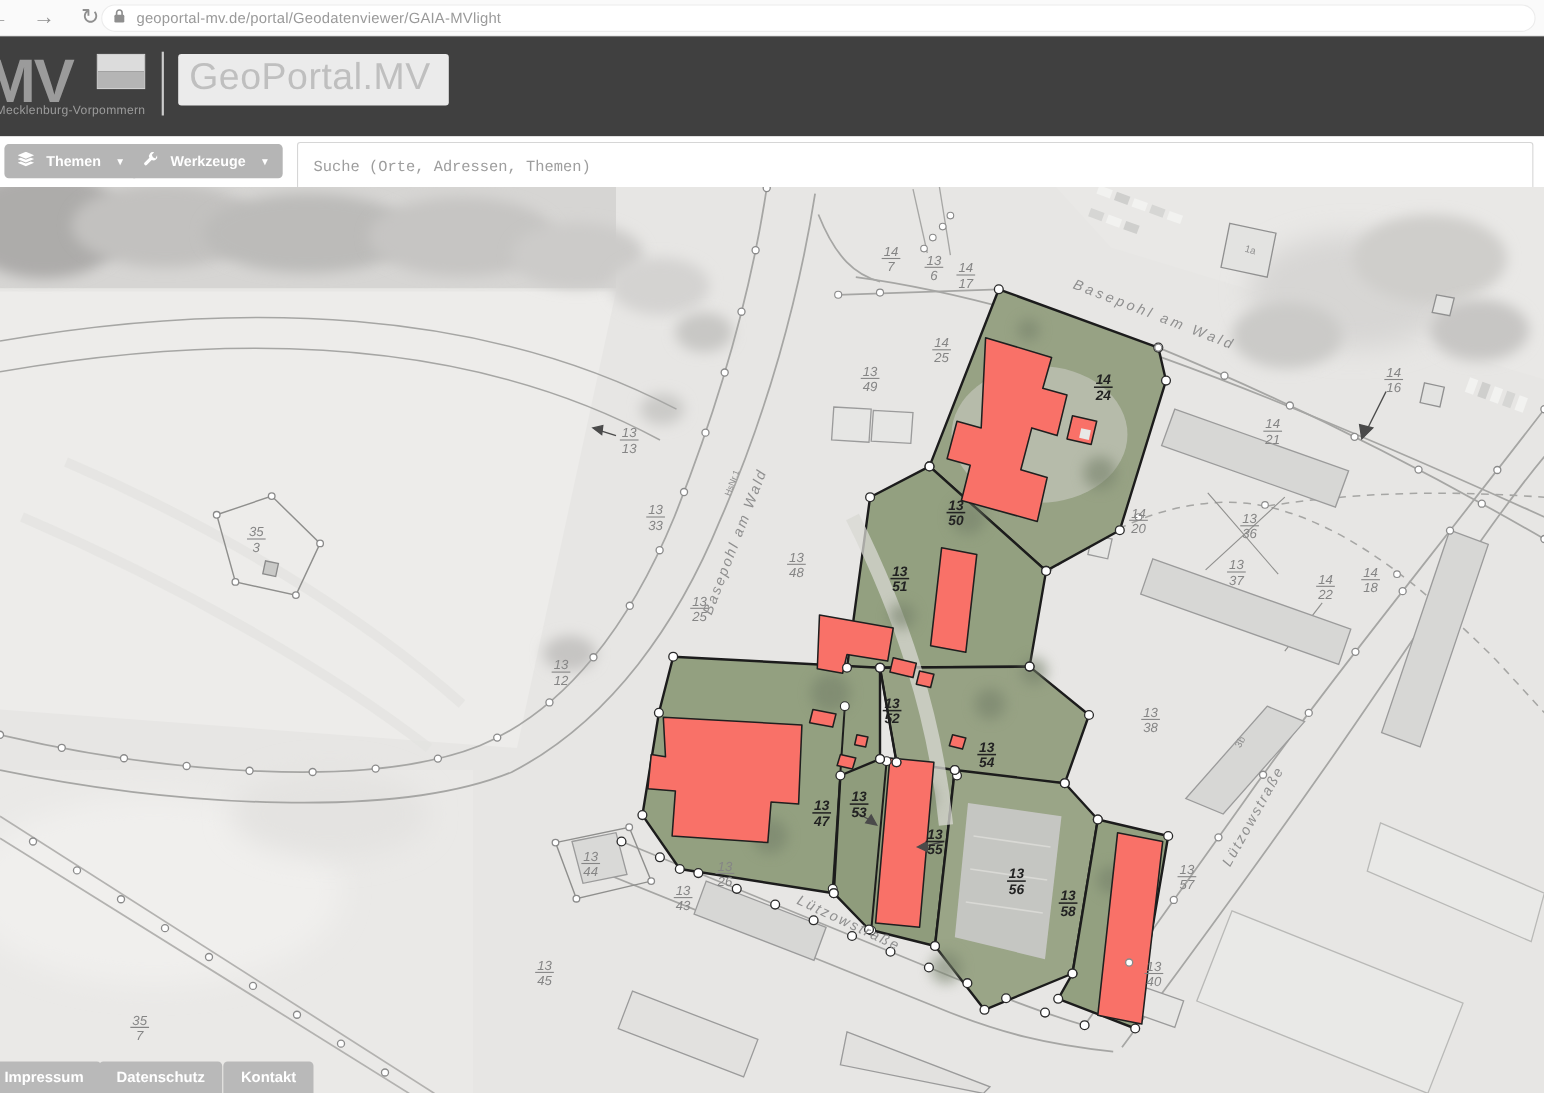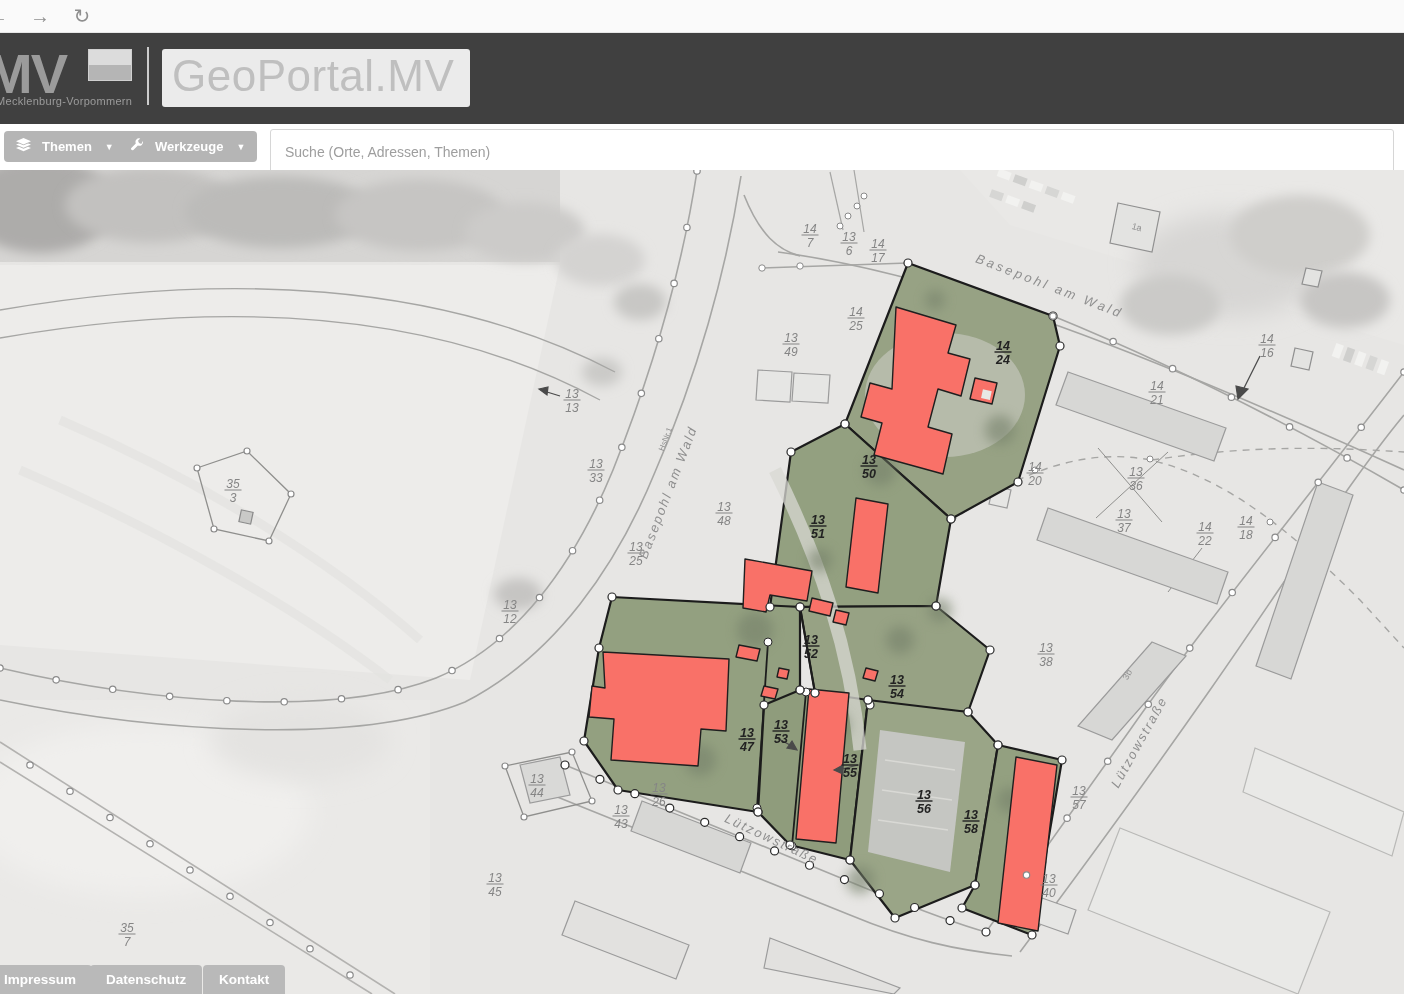--- a/index.html
+++ b/index.html
@@ -22,32 +22,32 @@
   
   .header { position:absolute; top:33px; left:0; right:0; height:91px; background:#404040; }
   .logo-mv { position:absolute; left:-14px; top:8px; font-size:56px; font-weight:bold;
              color:#9b9b9b; letter-spacing:-2px; }
   .flag { position:absolute; left:88px; top:16px; width:44px; height:32px;
           border:1px solid #d0d0d0; }
   .flag .f1 { height:50%; background:#dcdcdc; }
   .flag .f2 { height:50%; background:#b5b5b5; }
   .logo-sub { position:absolute; left:-4px; top:62px; font-size:11px; color:#9b9b9b; letter-spacing:.3px; }
   .hdr-divider { position:absolute; left:147px; top:14px; width:2px; height:58px; background:#cccccc; }
-  .portal-title { position:absolute; left:162px; top:16px; font-size:44px; color:#bfbfbf;
+  .portal-title { position:absolute; left:162px; top:16px; font-size:34px; color:#bfbfbf;
                   background:#ebebeb; padding:2px 16px 6px 10px; border-radius:3px; letter-spacing:.5px; }
 
   
   .toolbar { position:absolute; top:124px; left:0; right:0; height:46px; background:#fff; }
   .tbtn { position:absolute; top:7px; height:31px; background:#b5b5b5; border:none; border-radius:4px;
           color:#fff; font-weight:bold; font-size:13px; display:flex; align-items:center; gap:11px;
           padding:0 12px; cursor:pointer; font-family:"Liberation Sans",sans-serif; }
   .tbtn .caret { font-size:9px; margin-left:2px; }
   .searchbox { position:absolute; left:270px; right:10px; top:5px; height:46px;
                border:1px solid #d6d6d6; border-radius:3px; padding:12px 14px; font-size:14px;
-               color:#555; background:#fff; font-family:Liberation Sans, sans-serif; }
+               color:#555; background:#fff; font-family:Liberation Mono, monospace; }
   .searchbox::placeholder { color:#9e9e9e; }
 
   
   .map { position:absolute; top:170px; left:0; width:1404px; height:824px; background:#e7e6e4;border-radius:21px; }
   .map svg { position:absolute; top:0; left:0; }
 
   
   .footbtn { position:absolute; bottom:-7px; height:36px; background:#b9b9b9; border:none;
              border-radius:4px; color:#fff; font-weight:bold; font-size:13.5px; padding:0 16px 8px 16px;
              z-index:20; cursor:pointer; font-family:"Liberation Sans",sans-serif; }
@@ -55,20 +55,29 @@
 </head>
 <body>
 
 <div class="page">
 
   <div class="chrome">
     <div class="navicons">
       <span>←</span>
       <span>→</span>
       <span>↻</span>
+    </div>
+    <div class="urlpill">
+      <span class="lock">
+        <svg width="11" height="13" viewBox="0 0 11 13">
+            <rect x="1" y="5.5" width="9" height="7" rx="1.2" fill="#8f8f8f"></rect>
+            <path d="M3 6V3.6a2.5 2.5 0 0 1 5 0V6" fill="none" stroke="#8f8f8f" stroke-width="1.5"></path>
+          </svg>
+      </span>
+      <span class="urltext">geoportal-mv.de/portal/Geodatenviewer/GAIA-MVlight</span>
     </div>
   </div>
 
   <div class="header">
     <div class="logo-mv">MV</div>
     <div class="flag">
         <div class="f1"></div>
         <div class="f2"></div>
       </div>
     <div class="logo-sub">Mecklenburg-Vorpommern</div>

